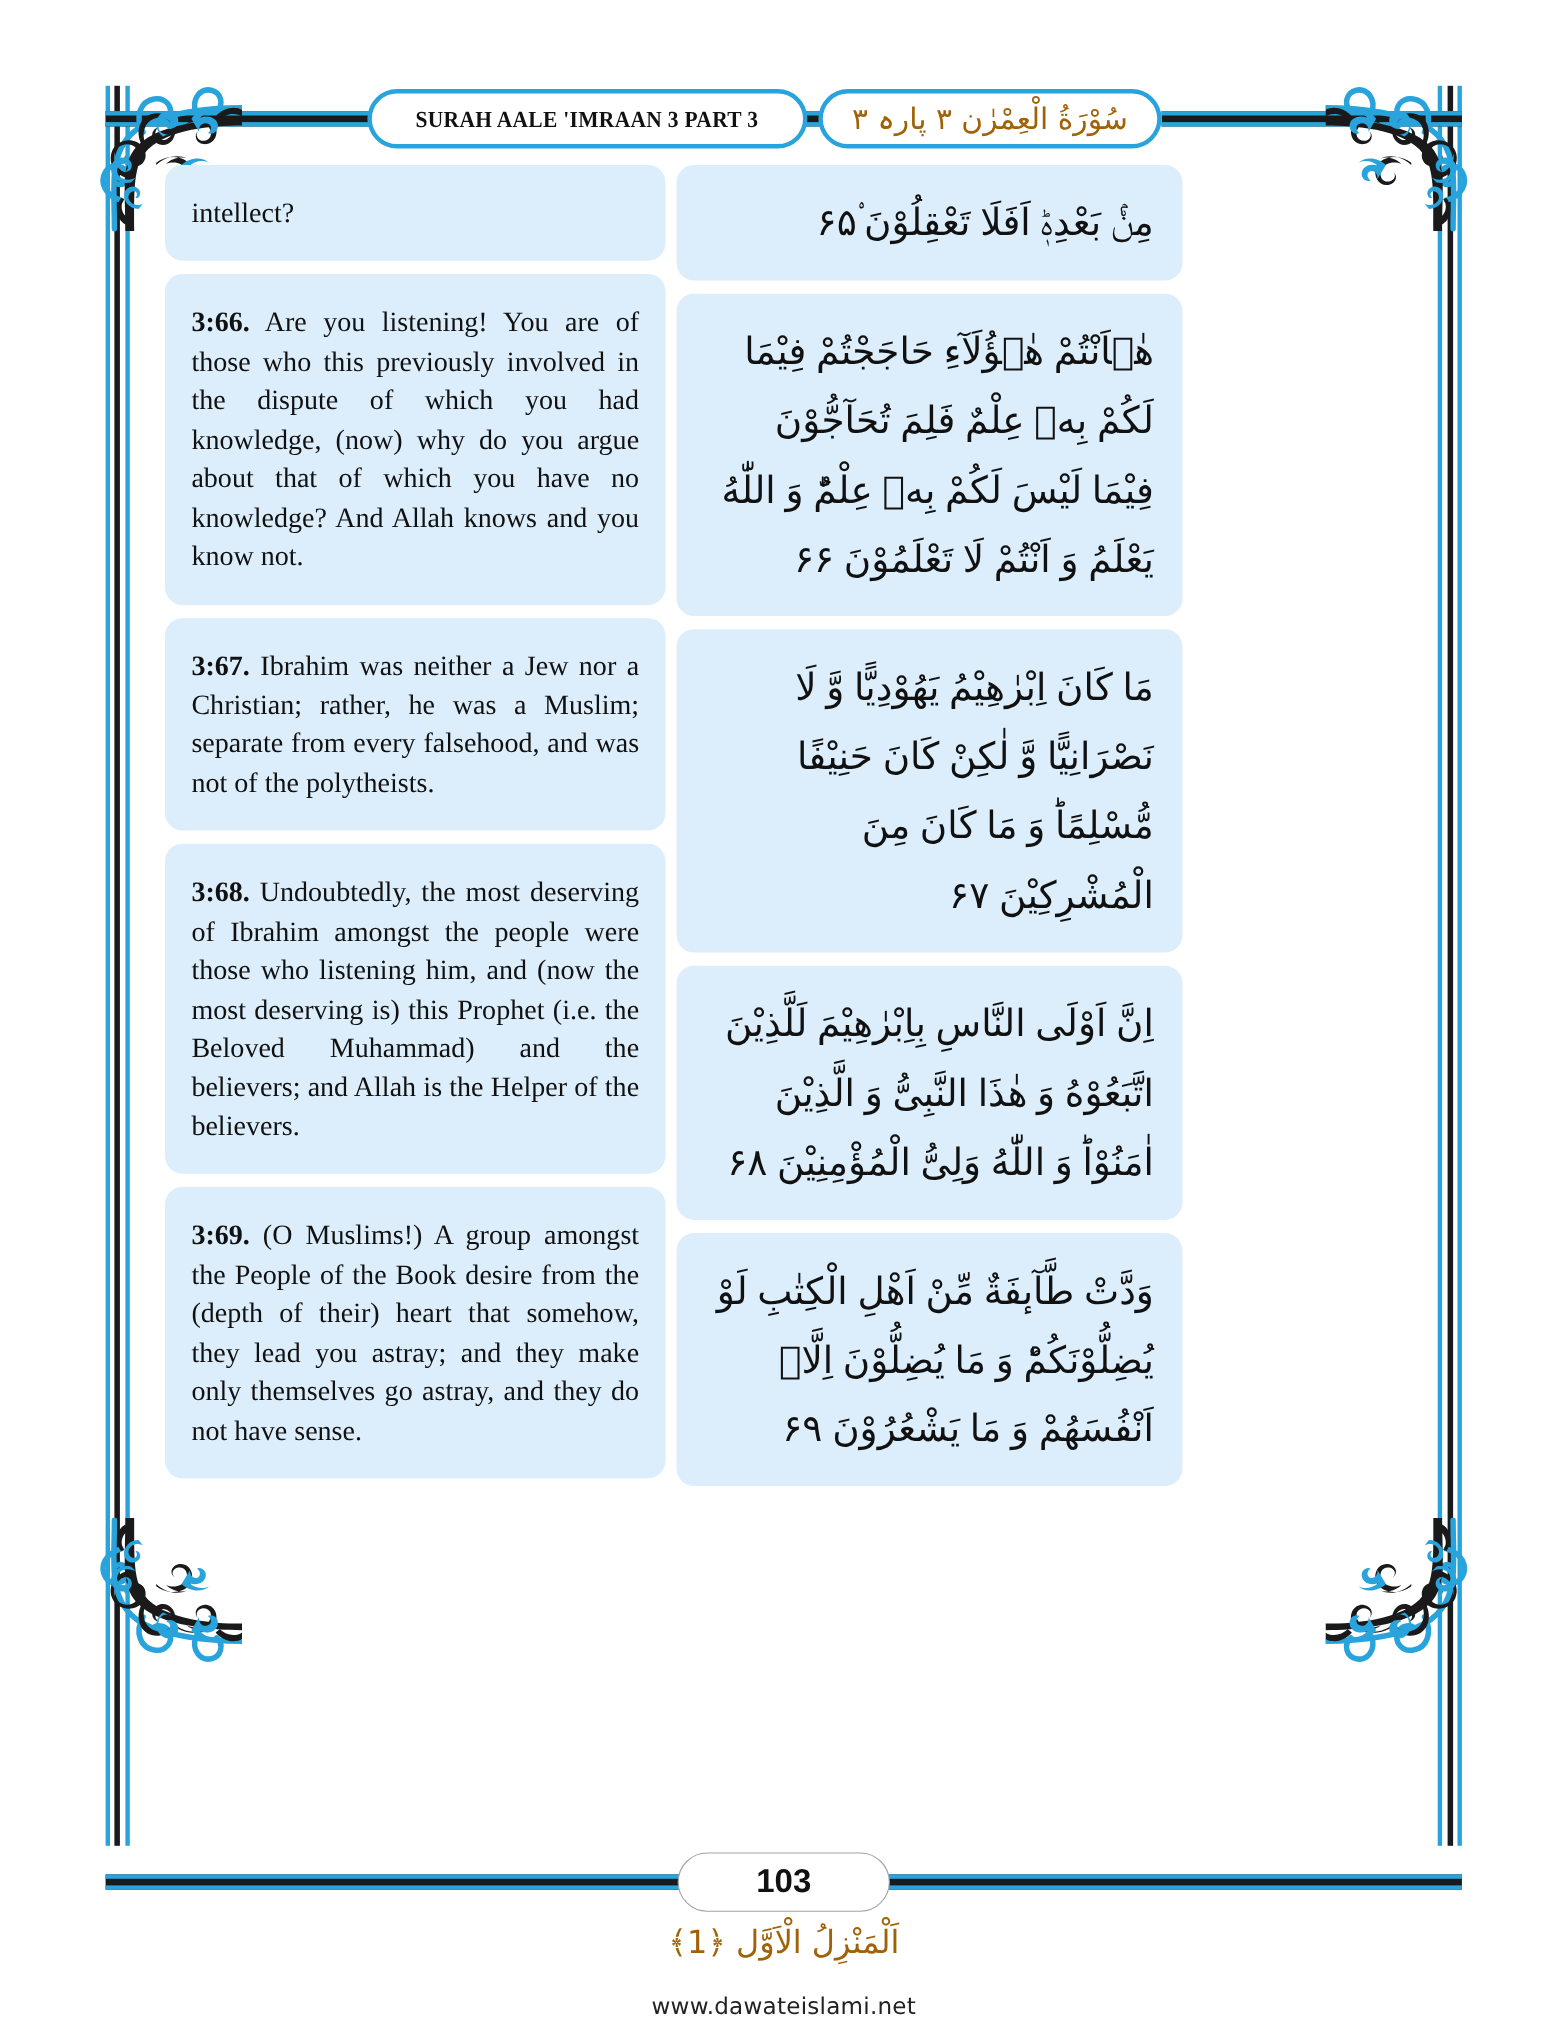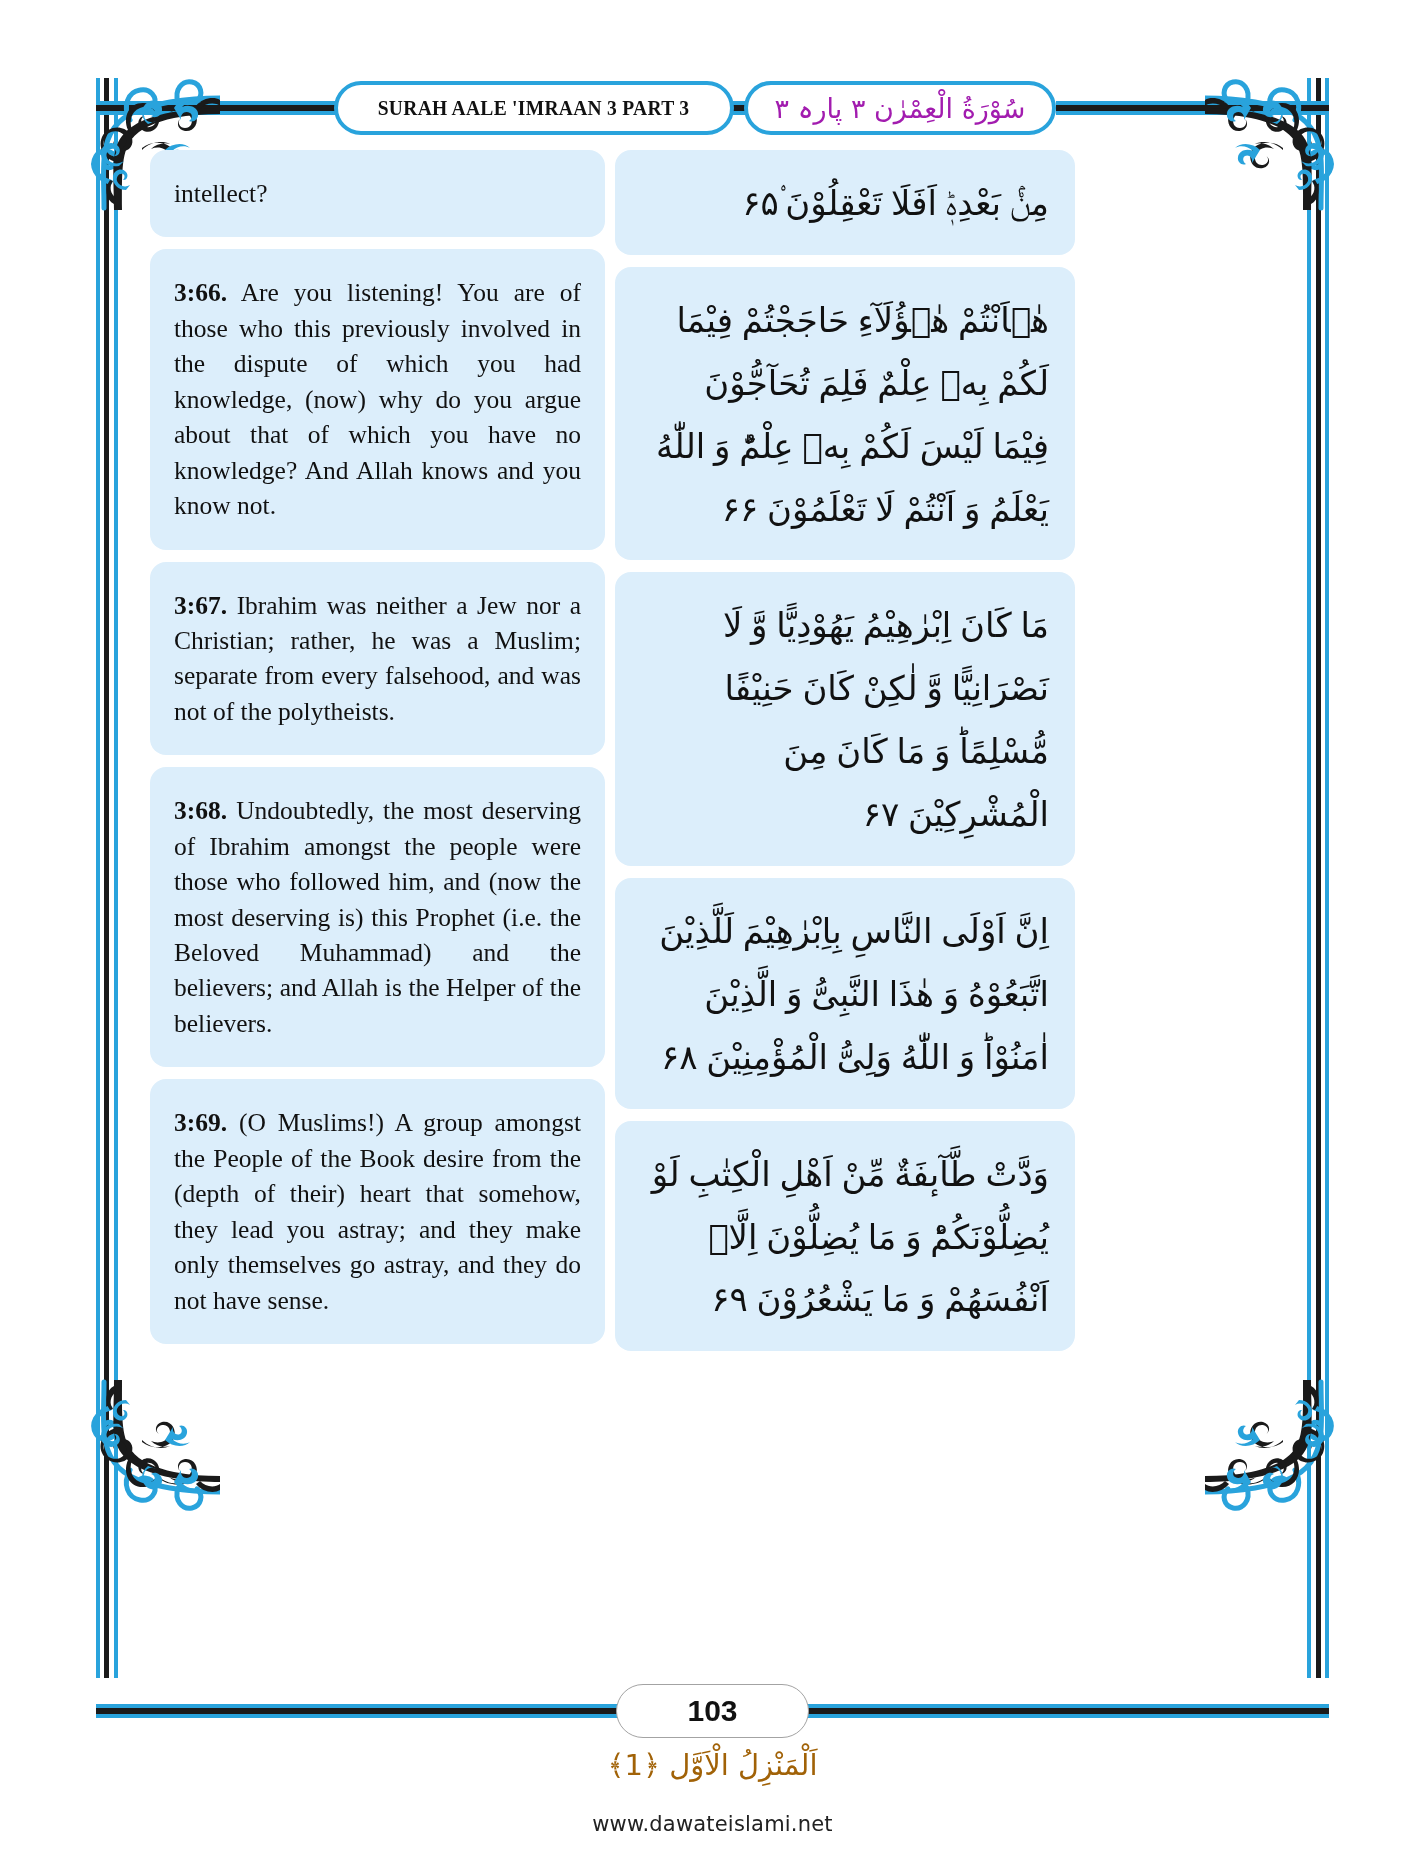--- a/index.html
+++ b/index.html
@@ -89,21 +89,21 @@
     font-weight: bold;
     font-size: 21px;
     letter-spacing: 0.3px;
     color: #111111;
     white-space: nowrap;
     transform: scaleX(0.93);
   }
   .hdr-ur-text {
     font-family: "DejaVu Sans", sans-serif;
     font-size: 27px;
-    color: #a21caf;
+    color: #a16207;
     direction: rtl;
     white-space: nowrap;
   }
 
   
   .corner {
     position: absolute;
     width: 150px;
     height: 150px;
     pointer-events: none;
@@ -346,21 +346,21 @@
       </g>
     </svg>
   </div>
 
   <div class="content">
 
     <div class="col-en">
       <div class="panel panel-en r0"><span class="vnum"></span> <span>intellect?</span></div>
       <div class="panel panel-en r1"><span class="vnum">3:66.</span> <span>Are you listening! You are of those who this previously involved in the dispute of which you had knowledge, (now) why do you argue about that of which you have no knowledge? And Allah knows and you know not.</span></div>
       <div class="panel panel-en r2"><span class="vnum">3:67.</span> <span>Ibrahim was neither a Jew nor a Christian; rather, he was a Muslim; separate from every falsehood, and was not of the polytheists.</span></div>
-      <div class="panel panel-en r3"><span class="vnum">3:68.</span> <span>Undoubtedly, the most deserving of Ibrahim amongst the people were those who followed him, and (now the most deserving is) this Prophet (i.e. the Beloved Muhammad) and the believers; and Allah is the Helper of the believers.</span></div>
+      <div class="panel panel-en r3"><span class="vnum">3:68.</span> <span>Undoubtedly, the most deserving of Ibrahim amongst the people were those who listening him, and (now the most deserving is) this Prophet (i.e. the Beloved Muhammad) and the believers; and Allah is the Helper of the believers.</span></div>
       <div class="panel panel-en r4"><span class="vnum">3:69.</span> <span>(O Muslims!) A group amongst the People of the Book desire from the (depth of their) heart that somehow, they lead you astray; and they make only themselves go astray, and they do not have sense.</span></div>
     </div>
 
     <div class="col-ar">
       <div class="panel panel-ar r0">مِنْۢ بَعْدِهٖؕ اَفَلَا تَعْقِلُوْنَ ۟۶۵</div>
       <div class="panel panel-ar r1">هٰۤاَنْتُمْ هٰۤؤُلَآءِ حَاجَجْتُمْ فِیْمَا لَكُمْ بِهٖ عِلْمٌ فَلِمَ تُحَآجُّوْنَ فِیْمَا لَیْسَ لَكُمْ بِهٖ عِلْمٌؕ وَ اللّٰهُ یَعْلَمُ وَ اَنْتُمْ لَا تَعْلَمُوْنَ ۶۶</div>
       <div class="panel panel-ar r2">مَا كَانَ اِبْرٰهِیْمُ یَهُوْدِیًّا وَّ لَا نَصْرَانِیًّا وَّ لٰكِنْ كَانَ حَنِیْفًا مُّسْلِمًاؕ وَ مَا كَانَ مِنَ الْمُشْرِكِیْنَ ۶۷</div>
       <div class="panel panel-ar r3">اِنَّ اَوْلَى النَّاسِ بِاِبْرٰهِیْمَ لَلَّذِیْنَ اتَّبَعُوْهُ وَ هٰذَا النَّبِیُّ وَ الَّذِیْنَ اٰمَنُوْاؕ وَ اللّٰهُ وَلِیُّ الْمُؤْمِنِیْنَ ۶۸</div>
       <div class="panel panel-ar r4">وَدَّتْ طَّآىٕفَةٌ مِّنْ اَهْلِ الْكِتٰبِ لَوْ یُضِلُّوْنَكُمْؕ وَ مَا یُضِلُّوْنَ اِلَّاۤ اَنْفُسَهُمْ وَ مَا یَشْعُرُوْنَ ۶۹</div>
     </div>

